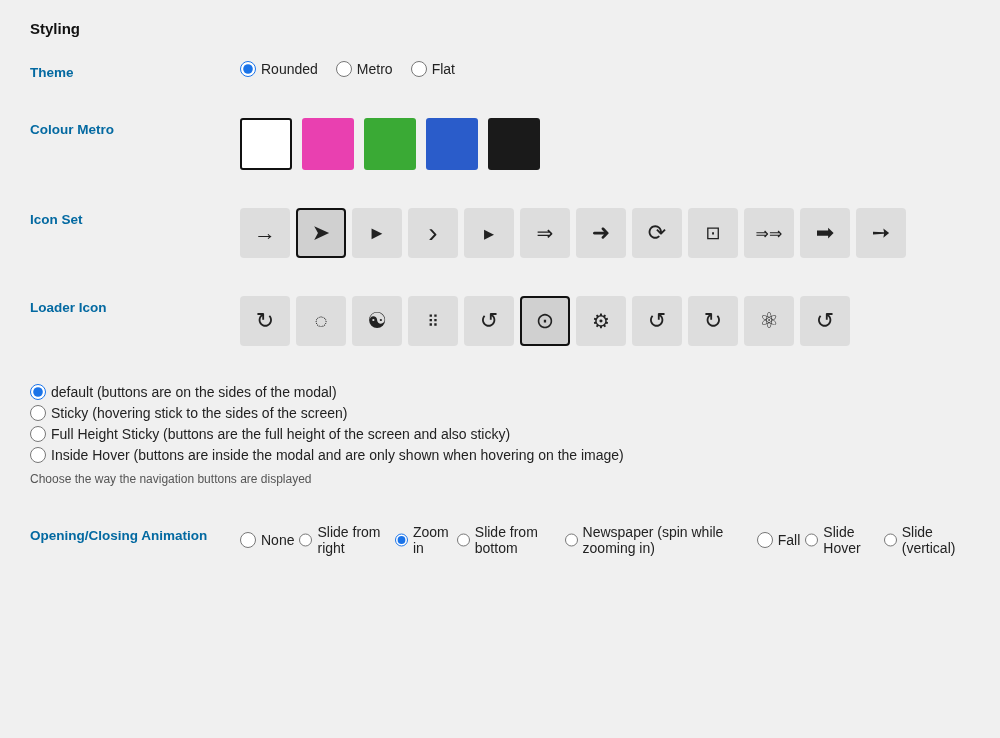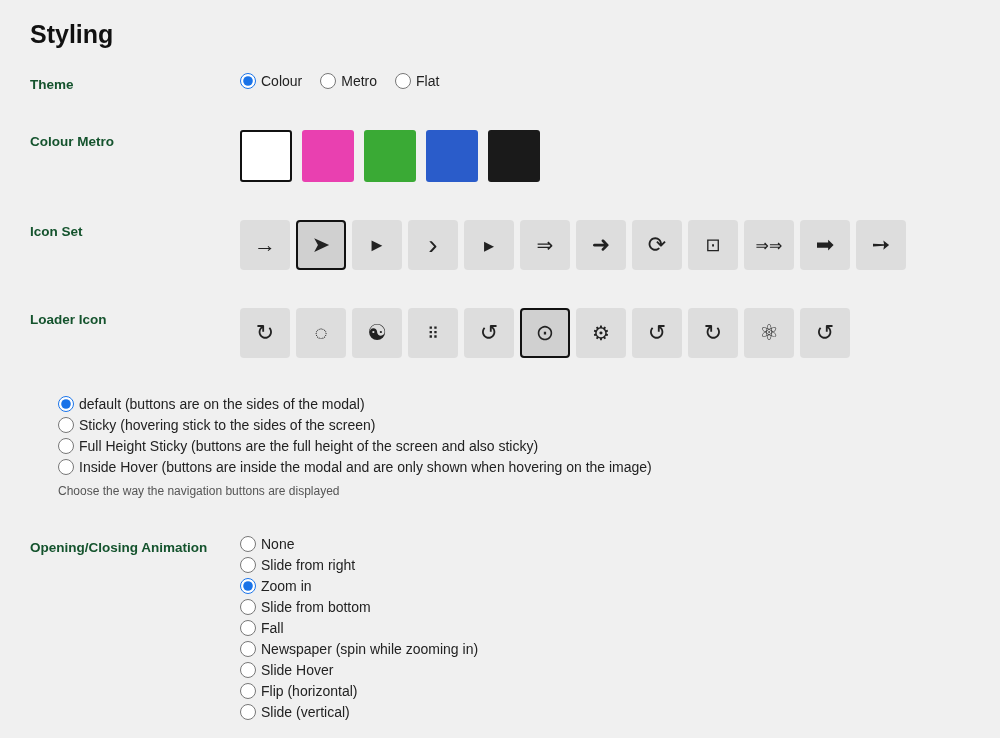--- a/index.html
+++ b/index.html
@@ -8,38 +8,38 @@
       background: #e8e8e8;
       color: #222;
       font-size: 14px;
     }
     .container {
       background: #f0f0f0;
       min-height: 738px;
       padding: 20px 30px;
     }
     .page-title {
-      font-size: 25px;
+      font-size: 15px;
       font-weight: 600;
       margin-bottom: 24px;
       color: #111;
     }
     .section {
       display: flex;
       align-items: flex-start;
       margin-bottom: 28px;
       padding-bottom: 10px;
     }
     .section-label {
       font-weight: 700;
       font-size: 13.5px;
       width: 210px;
       min-width: 210px;
       padding-top: 4px;
-      color: #14532d;
+      color: #0369a1;
     }
     .section-content {
       flex: 1;
       display: flex;
       flex-direction: column;
       gap: 6px;
     }
 
     
     .radio-row {
@@ -99,48 +99,47 @@
     .icon-btn.selected {
       border: 2.5px solid #111;
       background: #d0d0d0;
     }
 
     
     .nav-radio-list {
       display: flex;
       flex-direction: column;
       gap: 5px;
-      margin-left: 28px;
     }
     .nav-hint {
       font-size: 12px;
       color: #555;
       margin-top: 4px;
     }
 
     
     .anim-radio-list {
       display: flex;
-      flex-direction: column;
+      flex-direction: row;
       gap: 5px;
     }
   </style>
 </head>
 <body>
 
 <div class="container">
   <div class="page-title">Styling</div>
 
   <div class="section">
     <div class="section-label">Theme</div>
     <div class="section-content">
       <div class="radio-row">
         <label class="radio-option">
           <input type="radio" name="theme" checked="" style="">
-          <span>Colour</span>
+          <span>Rounded</span>
         </label>
         <label class="radio-option">
           <input type="radio" name="theme" style="">
           <span>Metro</span>
         </label>
         <label class="radio-option">
           <input type="radio" name="theme" style="">
           <span>Flat</span>
         </label>
       </div>
@@ -238,35 +237,31 @@
         <label class="radio-option">
           <input type="radio" name="animation" checked="" style="">
           <span>Zoom in</span>
         </label>
         <label class="radio-option">
           <input type="radio" name="animation" style="">
           <span>Slide from bottom</span>
         </label>
         <label class="radio-option">
           <input type="radio" name="animation" style="">
+          <span>Newspaper (spin while zooming in)</span>
+        </label>
+        <label class="radio-option">
+          <input type="radio" name="animation" style="">
           <span>Fall</span>
         </label>
         <label class="radio-option">
           <input type="radio" name="animation" style="">
-          <span>Newspaper (spin while zooming in)</span>
-        </label>
-        <label class="radio-option">
-          <input type="radio" name="animation" style="">
           <span>Slide Hover</span>
         </label>
         <label class="radio-option">
           <input type="radio" name="animation" style="">
-          <span>Flip (horizontal)</span>
-        </label>
-        <label class="radio-option">
-          <input type="radio" name="animation" style="">
           <span>Slide (vertical)</span>
         </label>
       </div>
     </div>
   </div>
 
 </div>
 
 </body></html>

